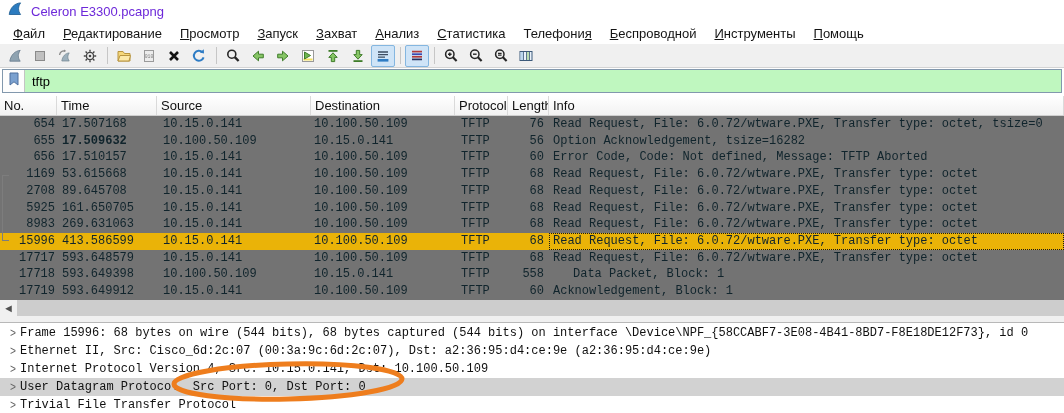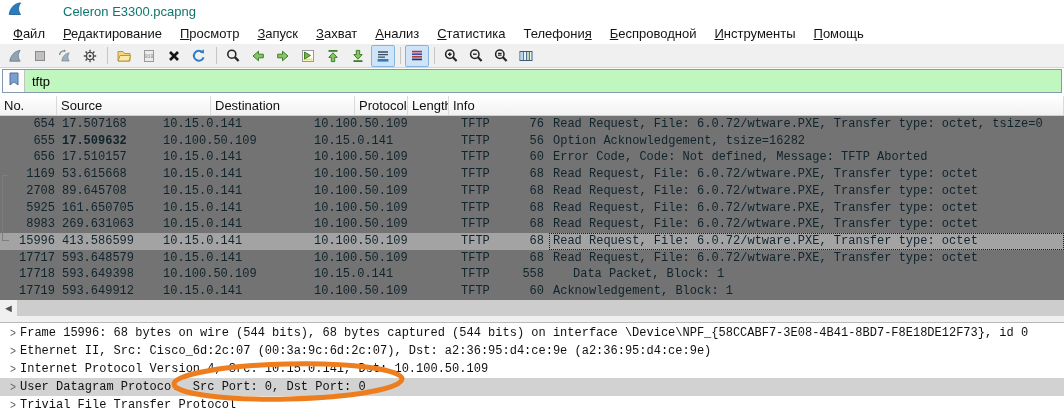--- a/index.html
+++ b/index.html
@@ -2,21 +2,21 @@
 <html><head>
 <meta charset="utf-8">
 <style>
   html,body{margin:0;padding:0;background:#fff;}
   #app{position:relative;width:1064px;height:413px;background:#ffffff;overflow:hidden;
        font-family:"Liberation Sans",sans-serif;-webkit-font-smoothing:antialiased;}
 
   
   .titlebar{position:absolute;top:0;left:0;right:0;height:22px;display:flex;align-items:center;
             padding-left:7px;gap:8px;background:#fff;}
-  .titlebar .ttl{font-size:13px;color:#0f766e;margin-left:32px;}
+  .titlebar .ttl{font-size:13px;color:#6d28d9;}
 
   
   .menubar{position:absolute;top:22px;left:0;right:0;height:22px;display:flex;align-items:center;
            padding-left:4px;background:#fff;}
   .menu-item{font-size:13px;color:#141414;padding:2px 9px;cursor:default;}
   .menu-item u{text-decoration:underline;}
 
   
   .toolbar{position:absolute;top:44px;left:0;right:0;height:24px;background:#f0f0f0;
            border-bottom:1px solid #d4d4d4;display:flex;align-items:center;padding-left:3px;box-sizing:border-box;}
@@ -37,21 +37,21 @@
   .phdr{position:absolute;top:96px;left:0;right:0;height:20px;background:linear-gradient(#ffffff,#f2f2f2);
         border-bottom:1px solid #cfcfcf;display:flex;font-size:13px;color:#101010;box-sizing:border-box;}
   .hcell{border-right:1px solid #dadada;display:flex;align-items:center;padding-left:4px;box-sizing:border-box;
          overflow:hidden;white-space:nowrap;flex:0 0 auto;}
   .hcell.last{flex:1;}
 
   
   .prows{position:absolute;top:116px;left:0;right:0;height:184px;
          font-family:"Liberation Mono","DejaVu Sans Mono",monospace;font-size:12px;color:#10242c;}
   .prow{display:flex;height:16.727px;background:#737373;}
-  .prow.sel{background:#a3a3a3;}
+  .prow.sel{background:#eab308;}
   .pc{box-sizing:border-box;overflow:hidden;white-space:nowrap;line-height:16.727px;flex:0 0 auto;}
   .pc.r{text-align:right;}
   .pc.last{flex:1;}
   .prow.sel .pc.last{outline:1px dotted #1a1a1a;outline-offset:-1px;}
 
   .bracket{position:absolute;left:2px;width:7px;border-left:1px solid #7d7d7d;
            border-top:1px solid #7d7d7d;border-bottom:1px solid #7d7d7d;box-sizing:border-box;}
 
   
   .hscroll{position:absolute;top:300px;left:0;right:0;height:16px;background:#f0f0f0;display:flex;align-items:stretch;}
@@ -281,20 +281,21 @@
           <span><svg width="12" height="14" viewBox="0 0 12 14">
               <path d="M2,1 H10 V13 L6,9.8 L2,13 Z" fill="#7aa0cf" stroke="#4d6f9e"></path>
             </svg></span>
         </span>
       <span class="filter-text">tftp</span>
     </div>
   </div>
 
   <div class="phdr" id="phdr">
       <div class="hcell" style="width: 57px;">No.</div>
+      <div class="hcell" style="width: 100px;">Time</div>
       <div class="hcell" style="width: 154px;">Source</div>
       <div class="hcell" style="width: 144px;">Destination</div>
       <div class="hcell" style="width: 53px;">Protocol</div>
       <div class="hcell" style="width: 41px;">Length</div>
       <div class="hcell last">Info</div>
     </div>
 
   <div class="prows" id="prows">
       <div class="prow">
         <div class="pc r" style="width: 57px; padding: 0px 2px 0px 0px;">654</div>

